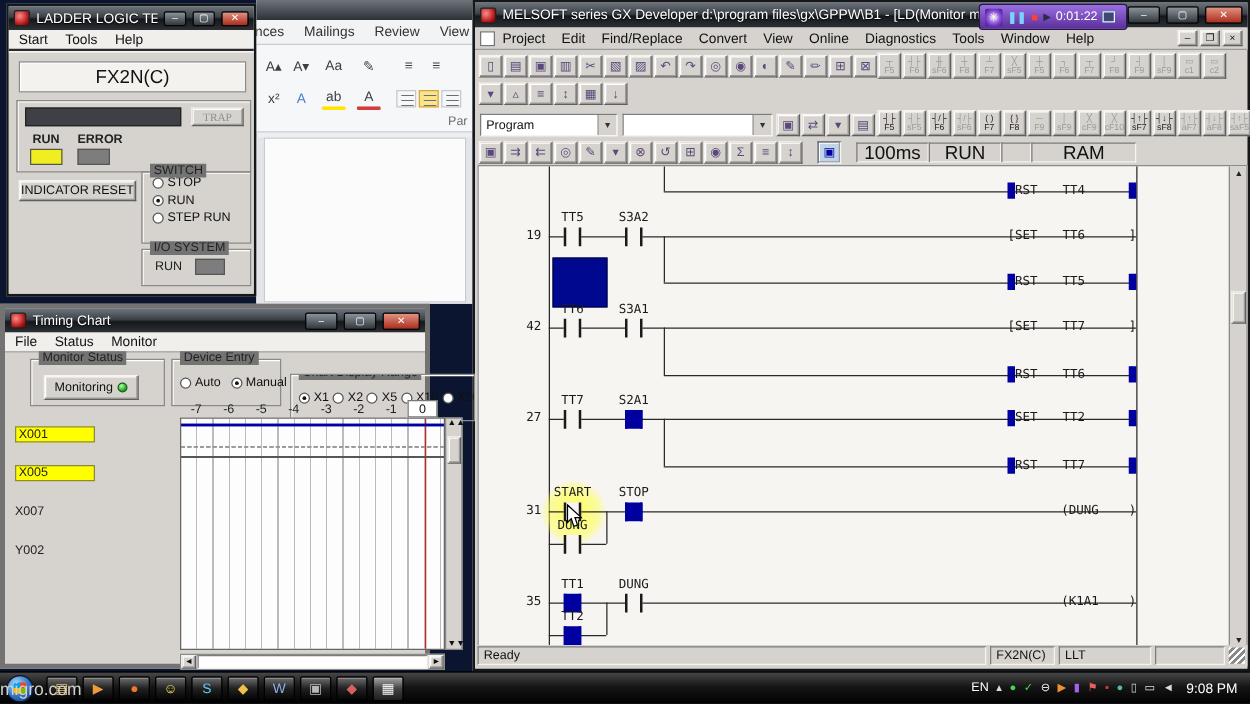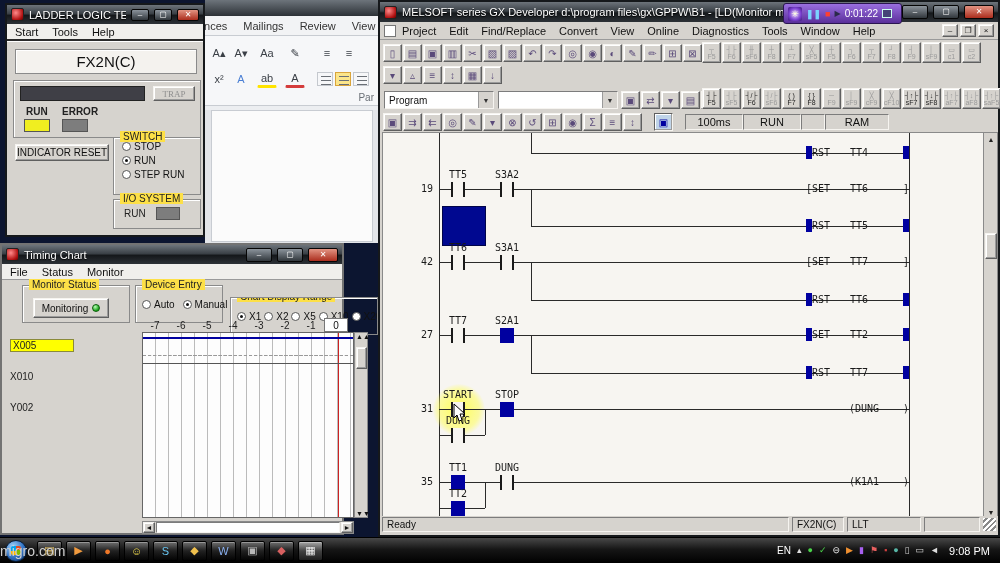--- a/index.html
+++ b/index.html
@@ -11,21 +11,21 @@
   background:linear-gradient(#6d747b,#3b4147 45%,#15181b 55%,#2c3136);color:#fff;font-size:11px;}
 .tbar .ttl{flex:1;overflow:hidden;white-space:nowrap;text-shadow:0 1px 1px #000;}
 .wb{width:26px;height:14px;border:1px solid #050505;border-radius:2px;display:flex;align-items:center;justify-content:center;
   background:linear-gradient(#8b939b,#31373c);color:#fff;font-size:8px;line-height:1;}
 .wb.close{background:linear-gradient(#e29382,#ab2d1d);width:30px;}
 .wb.min::before{content:"–";} .wb.max::before{content:"▢";} .wb.close::before{content:"✕";}
 .appico{width:13px;height:13px;border-radius:2px;background:radial-gradient(circle at 35% 35%,#ff8a8a,#b01010 70%,#5a0505);border:1px solid #222;}
 .btn3d{background:#d6d3ce;border:1px solid;border-color:#f6f4f0 #5f5f5f #5f5f5f #f6f4f0;box-shadow:inset -1px -1px 0 #9b9b9b,inset 1px 1px 0 #ffffff;}
 .sunken{border:1px solid;border-color:#7c7c7c #f6f4f0 #f6f4f0 #7c7c7c;background:#fff;}
 .gbox{position:absolute;border:1px solid #8a8a8a;box-shadow:inset 1px 1px 0 #fff;}
-.gbox>.glab{position:absolute;top:-7px;left:6px;background:#fde047;padding:0 3px;font-size:10px;color:#222;}
+.gbox>.glab{position:absolute;top:-7px;left:6px;background:#737373;padding:0 3px;font-size:10px;color:#222;}
 .menu{display:flex;align-items:center;gap:14px;padding:0 8px;font-size:11px;color:#111;}
 .mi{cursor:default;}
 .rad{display:inline-block;width:9px;height:9px;border-radius:50%;border:1px solid #555;background:#fff;position:relative;vertical-align:-1px;margin-right:3px;}
 .rad.sel::after{content:"";position:absolute;inset:2px;border-radius:50%;background:#111;}
 .ropt{display:inline-flex;align-items:center;font-size:10px;margin-right:8px;white-space:nowrap;}
 
 
 .word{position:absolute;left:205px;top:0;width:173px;height:243px;background:#eceef1;overflow:hidden;}
 .word-top{height:16px;background:linear-gradient(#6d747b,#2c3136);}
 .word-tabs{height:20px;display:flex;gap:16px;align-items:center;background:#f2f3f5;border-bottom:1px solid #c8ccd2;padding-left:0;margin-left:-34px;font-size:11px;color:#333;white-space:nowrap;}
@@ -53,21 +53,21 @@
 .r1{top:40px;height:22px;} .r2{top:62px;height:22px;} .r3{top:86px;height:24px;} .r4{top:110px;height:20px;}
 .tbg{display:flex;gap:1px;margin-left:3px;}
 .tbtn{width:19px;height:18px;font-size:10px;display:flex;align-items:center;justify-content:center;color:#5a4a7a;}
 .tbtn.pressed{background:#c0d4e8;border-color:#5f5f5f #f6f4f0 #f6f4f0 #5f5f5f;color:#0000a0;}
 .fkeys{display:flex;gap:1px;position:absolute;left:322px;top:0;}
 .fbtn{width:19px;height:21px;display:flex;flex-direction:column;align-items:center;justify-content:center;line-height:1;color:#9a9a9a;}
 .fbtn .fsym{font-size:7px;} .fbtn .fkey{font-size:7px;}
 .fbtn.on{color:#222;}
 .combo{height:18px;display:flex;align-items:center;background:#fff;border:1px solid;border-color:#7c7c7c #f6f4f0 #f6f4f0 #7c7c7c;font-size:10px;padding-left:4px;position:relative;margin-left:4px;}
 .combo .dd{margin-left:auto;width:15px;height:16px;background:#d6d3ce;border-left:1px solid #9a9a9a;display:flex;align-items:center;justify-content:center;font-size:7px;color:#333;}
-.stat{height:16px;border:1px solid;border-color:#7c7c7c #f6f4f0 #f6f4f0 #7c7c7c;background:#d6d3ce;font-size:11px;display:flex;align-items:center;justify-content:center;color:#111;}
+.stat{height:16px;border:1px solid;border-color:#7c7c7c #f6f4f0 #f6f4f0 #7c7c7c;background:#d6d3ce;font-size:15px;display:flex;align-items:center;justify-content:center;color:#111;}
 
 
 :root{--navy:#0000a0;--yellow:#ffff00;--red:#cc2222;--ladderbg:#f7f5f1;}
 .gx-ladder{position:absolute;left:2px;top:130px;width:616px;height:388px;background:var(--ladderbg);border:1px solid #8a8a8a;overflow:hidden;}
 .h{position:absolute;height:1px;background:#2a2a2a;}
 .v{position:absolute;width:1px;background:#2a2a2a;}
 .ct{position:absolute;width:14px;height:15px;border-left:2px solid #1a1a1a;border-right:2px solid #1a1a1a;background:var(--ladderbg);}
 .ct.on{background:var(--navy);border-color:var(--navy);}
 .cl{position:absolute;transform:translateX(-50%);font:10px "DejaVu Sans Mono",monospace;color:#1a1a1a;white-space:nowrap;}
 .rn{position:absolute;left:16px;width:34px;text-align:right;font:10px "DejaVu Sans Mono",monospace;color:#1a1a1a;}
@@ -117,21 +117,21 @@
 .led.yel{left:10px;top:38px;background:var(--ledyellow,#f0ee20);}
 .led.gry{left:48px;top:38px;background:#7d7d7d;}
 .lt-reset{position:absolute;left:8px;top:102px;width:94px;height:17px;font-size:10px;display:flex;align-items:center;justify-content:center;color:#111;}
 .lt-switch{left:106px;top:95px;width:88px;height:58px;}
 .lt-switch .ropt{display:flex;margin:3px 0 0 8px;}
 .lt-io{left:106px;top:157px;width:88px;height:30px;}
 .lt-io .iorun{position:absolute;left:10px;top:8px;font-size:10px;color:#222;}
 .lt-io .led{left:42px;top:7px;width:24px;}
 
 
-.tc{position:absolute;left:0;top:243px;width:344px;height:292px;border:2px solid #737373;background:#d6d3ce;}
+.tc{position:absolute;left:0;top:243px;width:344px;height:292px;border:4px solid #737373;background:#d6d3ce;}
 .tc .tbar{height:19px;}
 .tc-menu{height:16px;background:#f0efec;border-bottom:1px solid #9a9a9a;}
 .tc-ms{left:20px;top:40px;width:108px;height:38px;}
 .tc-monbtn{position:absolute;left:10px;top:12px;width:76px;height:20px;font-size:10px;display:flex;align-items:center;justify-content:center;gap:4px;color:#111;}
 .gdot{width:8px;height:8px;border-radius:50%;background:radial-gradient(circle at 35% 30%,#b8ffb8,#18a018 70%);border:1px solid #0a600a;}
 .tc-de{left:133px;top:40px;width:88px;height:38px;}
 .tc-de .opts,.tc-dr .opts{position:absolute;left:6px;top:13px;display:flex;}
 .tc-dr{left:228px;top:52px;width:148px;height:38px;overflow:hidden;}
 .tc-dr .ropt{margin-right:3px;}
 .tc-ticks{position:absolute;left:140px;top:75px;width:182px;display:grid;grid-template-columns:repeat(7,1fr);font-size:10px;color:#222;text-align:center;}
@@ -414,21 +414,21 @@
           <span class="tbtn btn3d">⊞</span>
           <span class="tbtn btn3d">◉</span>
           <span class="tbtn btn3d">Σ</span>
           <span class="tbtn btn3d">≡</span>
           <span class="tbtn btn3d">↕</span>
         </span>
       <span class="tbtn btn3d pressed" style="margin-left:12px">▣</span>
       <span class="stat" style="width:58px;margin-left:12px">100ms</span>
       <span class="stat" style="width:58px">RUN</span>
       <span class="stat" style="width:24px"></span>
-      <span class="stat" style="width:64px">RAM</span>
+      <span class="stat" style="width:84px">RAM</span>
     </div>
 
     <div class="gx-ladder">
       <div class="v" style="left:56px;top:0;height:388px"></div>
       <div class="v" style="left:526px;top:0;height:388px"></div>
 
       <div class="v" style="left:148px;top:0;height:20px"></div>
       <div class="h" style="left:148px;top:20px;width:378px"></div>
       <div class="ins on" style="top:13px">
         <span class="bk"></span>
@@ -683,22 +683,23 @@
         <span class="tick">-5</span>
         <span class="tick">-4</span>
         <span class="tick">-3</span>
         <span class="tick">-2</span>
         <span class="tick">-1</span>
       </div>
     <span class="zbox">0</span>
 
     <div class="siglabs">
 
+    <div class="sig"><span class="sglab hl">X001</span></div>
         <div class="sig"><span class="sglab hl">X005</span></div>
-        <div class="sig"><span class="sglab">X010</span></div>
+        <div class="sig"><span class="sglab">X007</span></div>
         <div class="sig"><span class="sglab">Y002</span></div>
       </div>
 
     <div class="plot">
 
       <div class="pcursor"></div>
     <div class="prow high">
           <span class="low"></span>
         </div>
         <div class="prow high">

